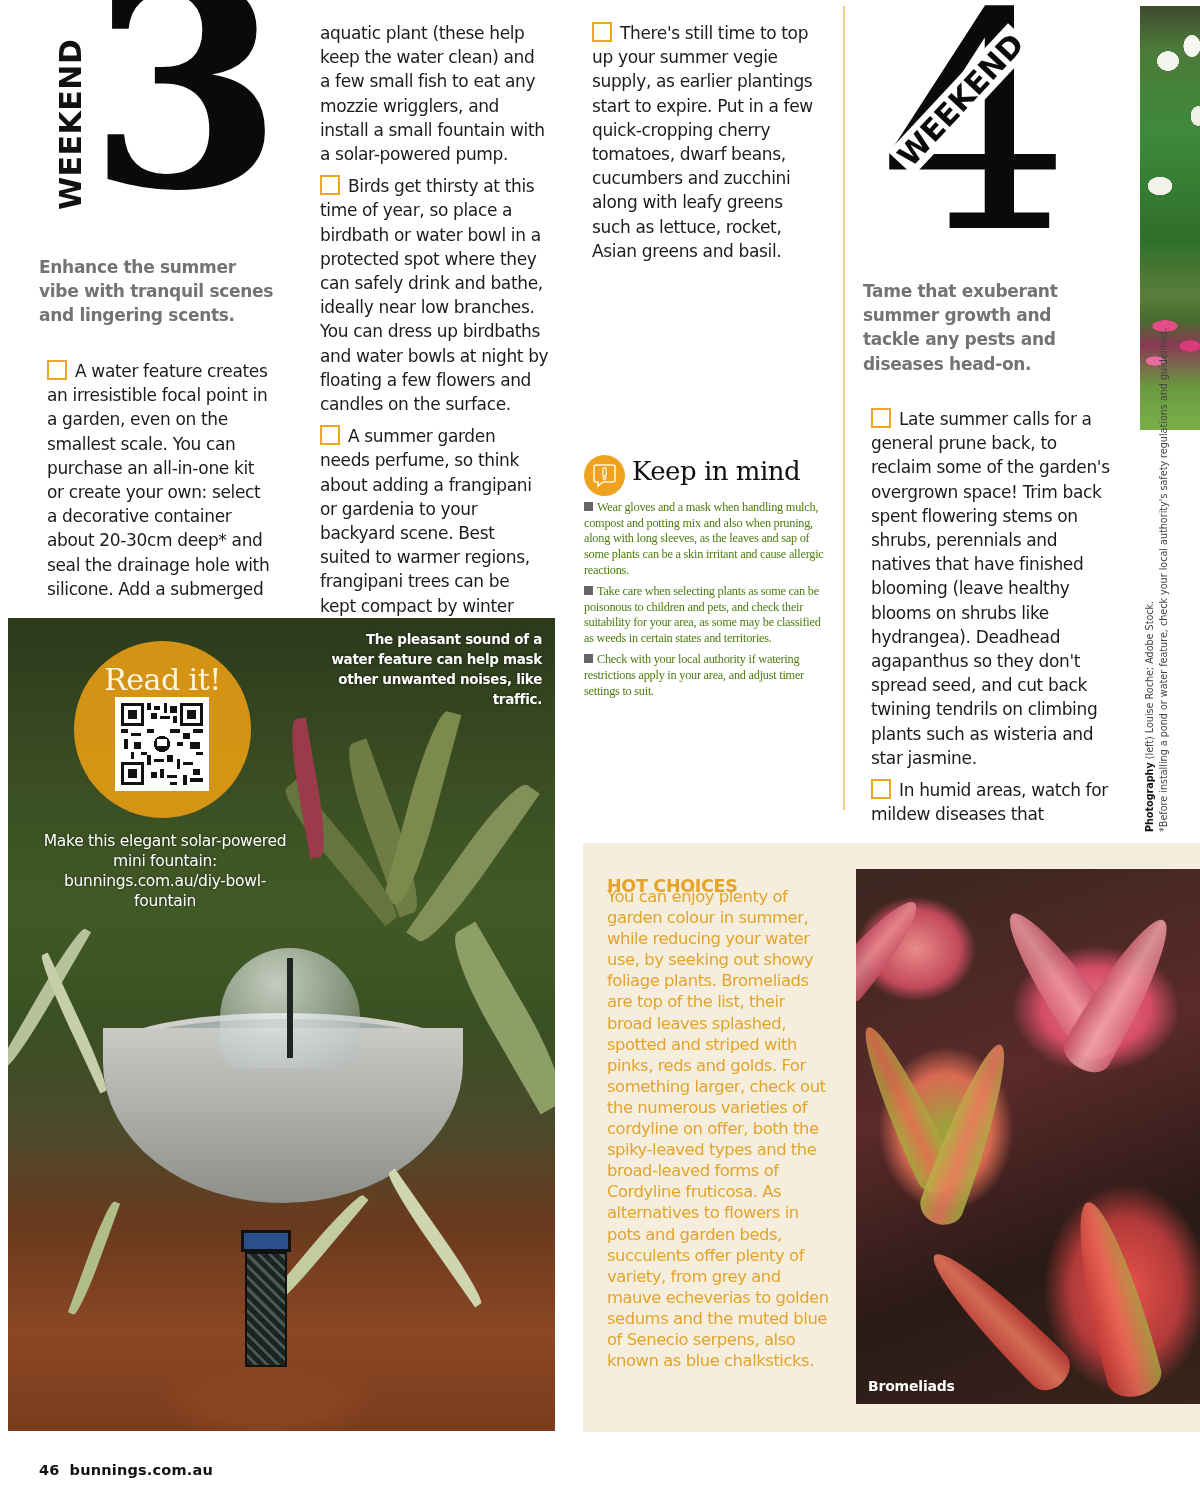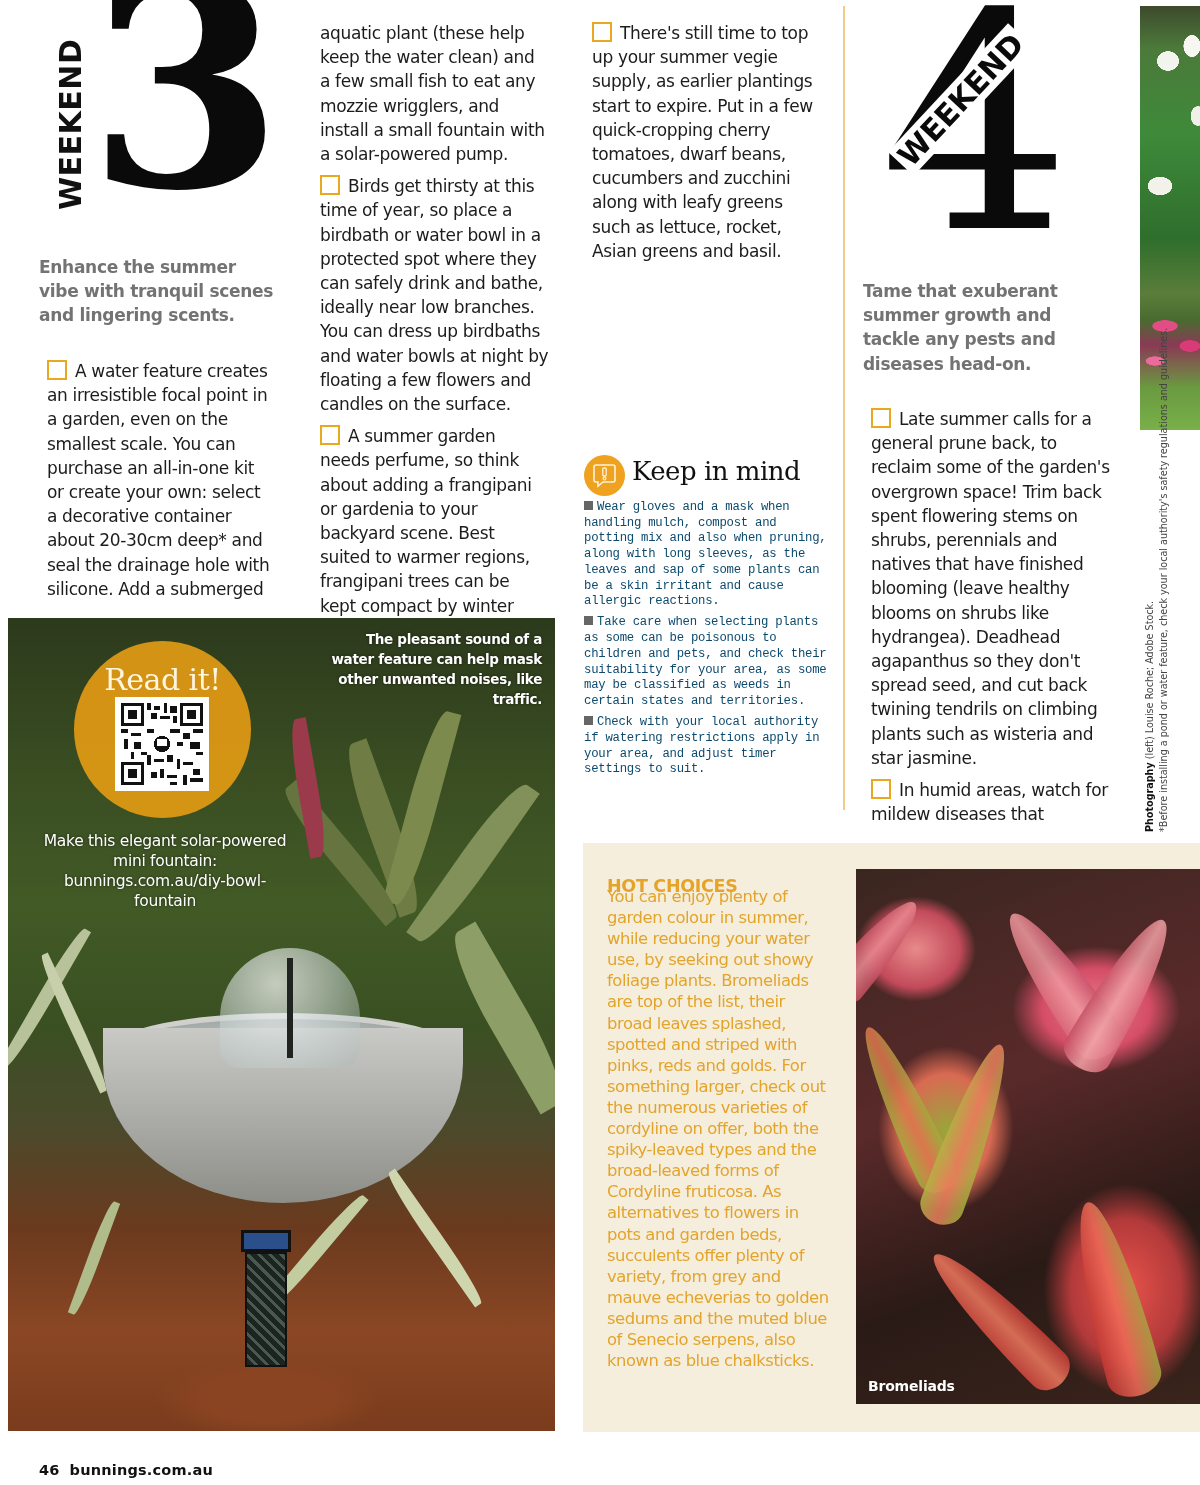--- a/index.html
+++ b/index.html
@@ -116,24 +116,24 @@
     }
     #kim-title {
       left: 632px; top: 456px;
       font-family: "DejaVu Serif", serif;
       font-size: 26px;
       color: #111;
       letter-spacing: -0.5px;
     }
     #kim-list {
       left: 584px; top: 500px; width: 246px;
-      font-family: Liberation Mono, monospace;
+      font-family: Liberation Serif, serif;
       font-size: 12.3px;
       line-height: 15.7px;
-      color: #0c4a6e;
+      color: #4d7c0f;
       letter-spacing: -0.25px;
     }
     #kim-list li { list-style: none; margin-bottom: 5.5px; }
     #kim-list .sq {
       display: inline-block; width: 9px; height: 9px;
       background: #666; margin-right: 4px; vertical-align: 0px;
     }
 
     
     #fountain-photo {

